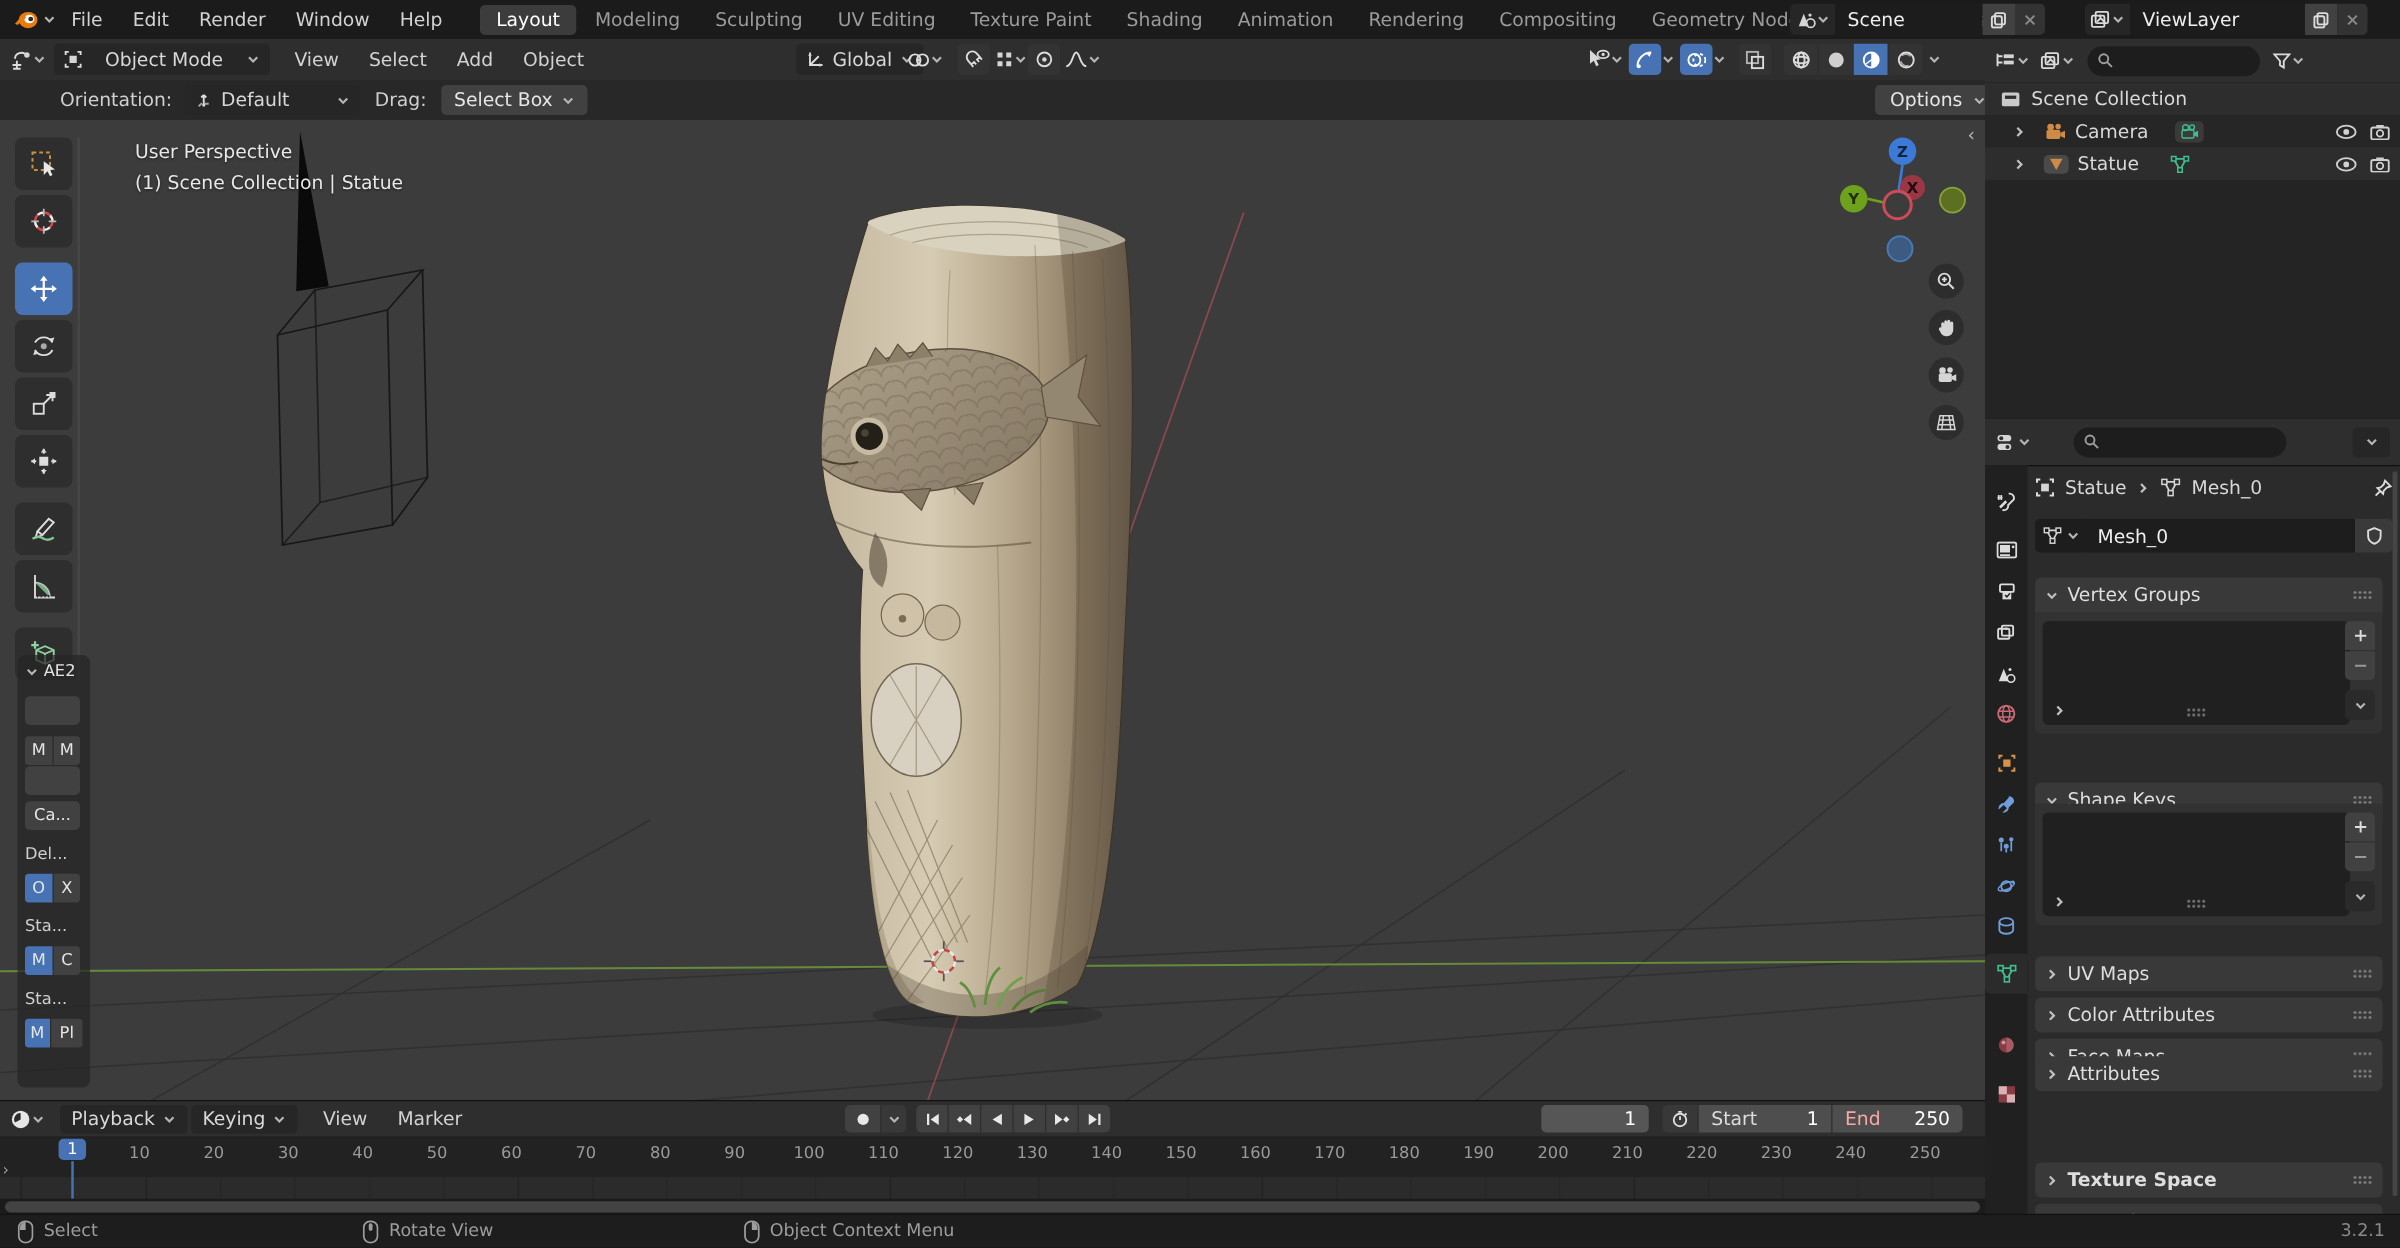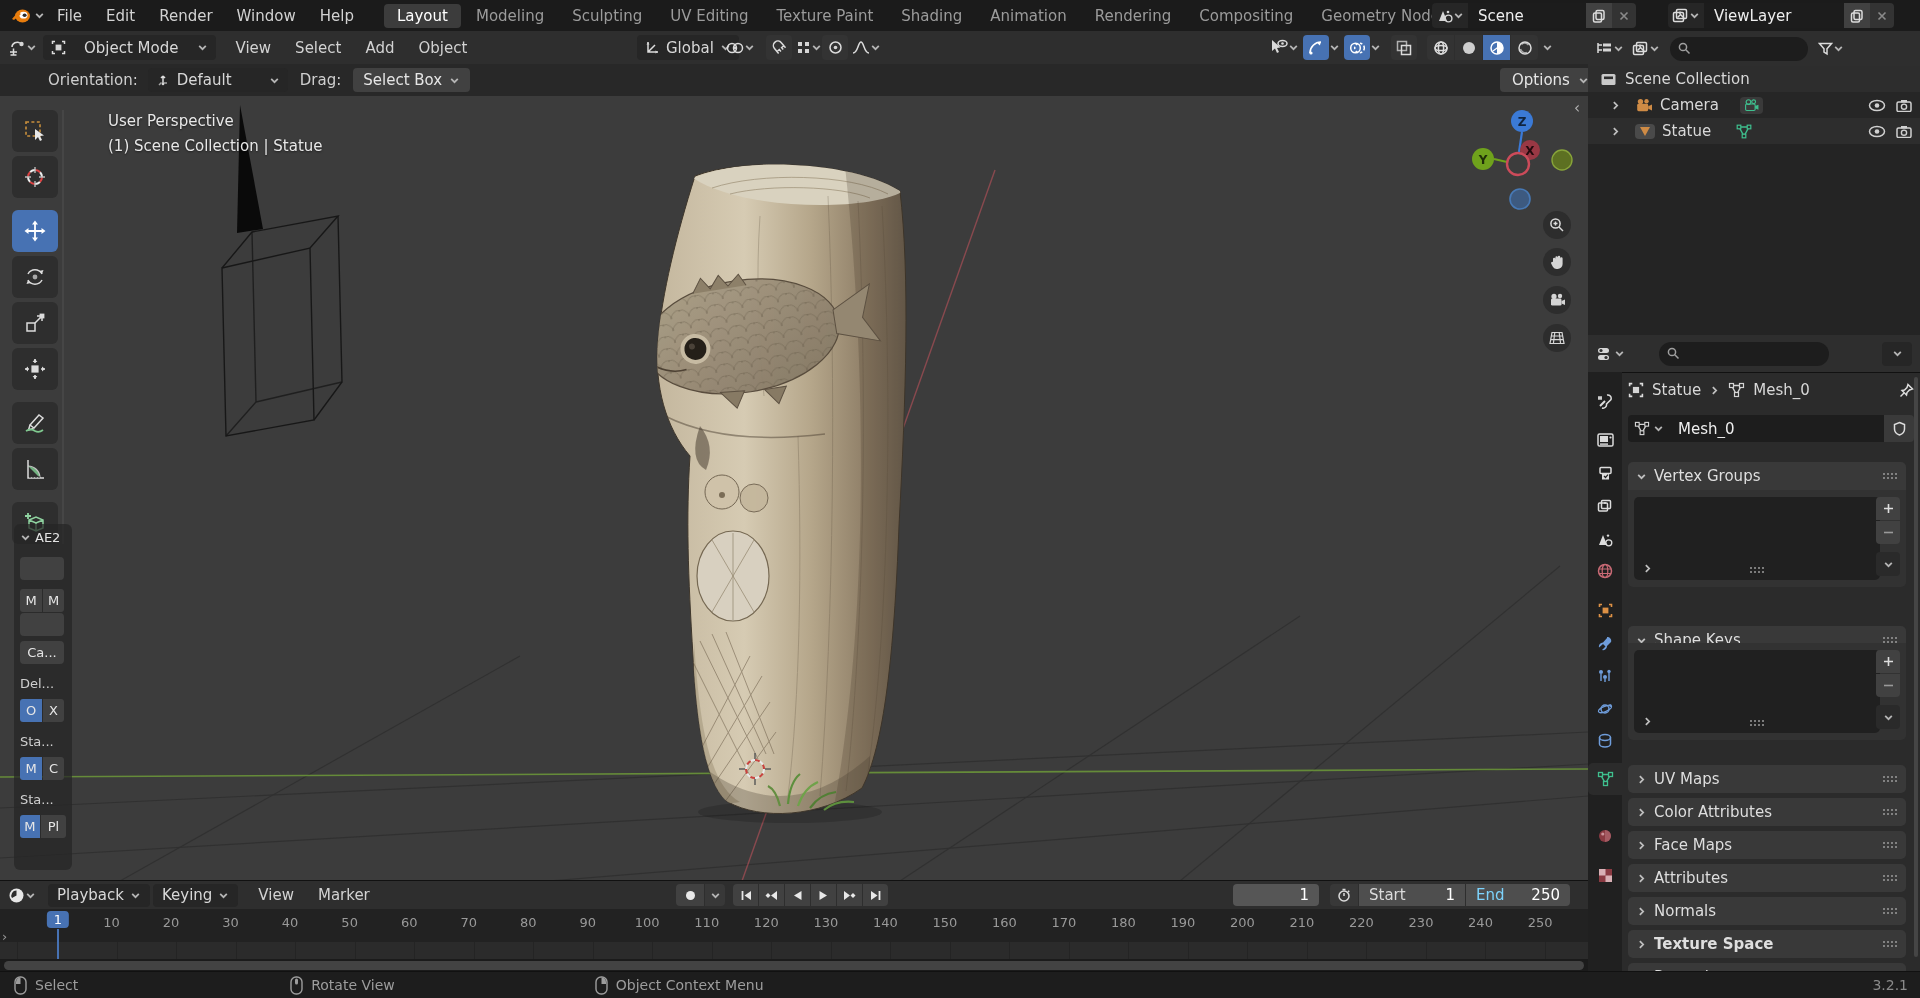--- a/index.html
+++ b/index.html
@@ -659,21 +659,21 @@
           <svg class="i" width="14" height="14" viewBox="0 0 14 14">
               <circle cx="7" cy="8" r="5" class="ico-stroke"></circle>
               <path d="M7 8 V5 M5.5 1.5 h3 M11 4 l1.2 -1.2" class="ico-stroke"></path>
             </svg>
         </div>
         <div class="row" style="width:106px;height:22px;background:#4e4e4e;justify-content:space-between;padding:0 10px;">
           <span style="color:#dcdcdc">Start</span>
           <span style="color:#fff">1</span>
         </div>
         <div class="row" style="width:104px;height:22px;background:#4e4e4e;border-radius:0 4px 4px 0;justify-content:space-between;padding:0 10px;">
-          <span style="color:#7dd3fc">End</span>
+          <span style="color:#fca5a5">End</span>
           <span style="color:#fff">250</span>
         </div>
       </div>
     </div>
 
     <div class="abs" style="left:0;top:28px;width:1588px;height:33px;background:#222;">
         <span class="tick current" style="left: 58px;">1</span>
         <span class="tick" style="left: 111.568px;">10</span>
         <span class="tick" style="left: 171.088px;">20</span>
         <span class="tick" style="left: 230.608px;">30</span>
@@ -1063,32 +1063,25 @@
       <span>Color Attributes</span>
       <div class="grip" style="margin-left:auto"></div>
     </div>
     <div class="panel-row" style="top:496px;">
       <svg class="disc" viewBox="0 0 10 10">
           <path d="M3.5 2 L6.5 5 L3.5 8"></path>
         </svg>
       <span>Face Maps</span>
       <div class="grip" style="margin-left:auto"></div>
     </div>
-    <div class="panel-row" style="top:529px;">
+    <div class="panel-row" style="top:510px;">
       <svg class="disc" viewBox="0 0 10 10">
           <path d="M3.5 2 L6.5 5 L3.5 8"></path>
         </svg>
       <span>Attributes</span>
-      <div class="grip" style="margin-left:auto"></div>
-    </div>
-    <div class="panel-row" style="top:562px;">
-      <svg class="disc" viewBox="0 0 10 10">
-          <path d="M3.5 2 L6.5 5 L3.5 8"></path>
-        </svg>
-      <span>Normals</span>
       <div class="grip" style="margin-left:auto"></div>
     </div>
     <div class="panel-row" style="top:595px;font-weight:bold;">
       <svg class="disc" viewBox="0 0 10 10">
           <path d="M3.5 2 L6.5 5 L3.5 8"></path>
         </svg>
       <span>Texture Space</span>
       <div class="grip" style="margin-left:auto"></div>
     </div>
     <div class="panel-row" style="top:628px;">

